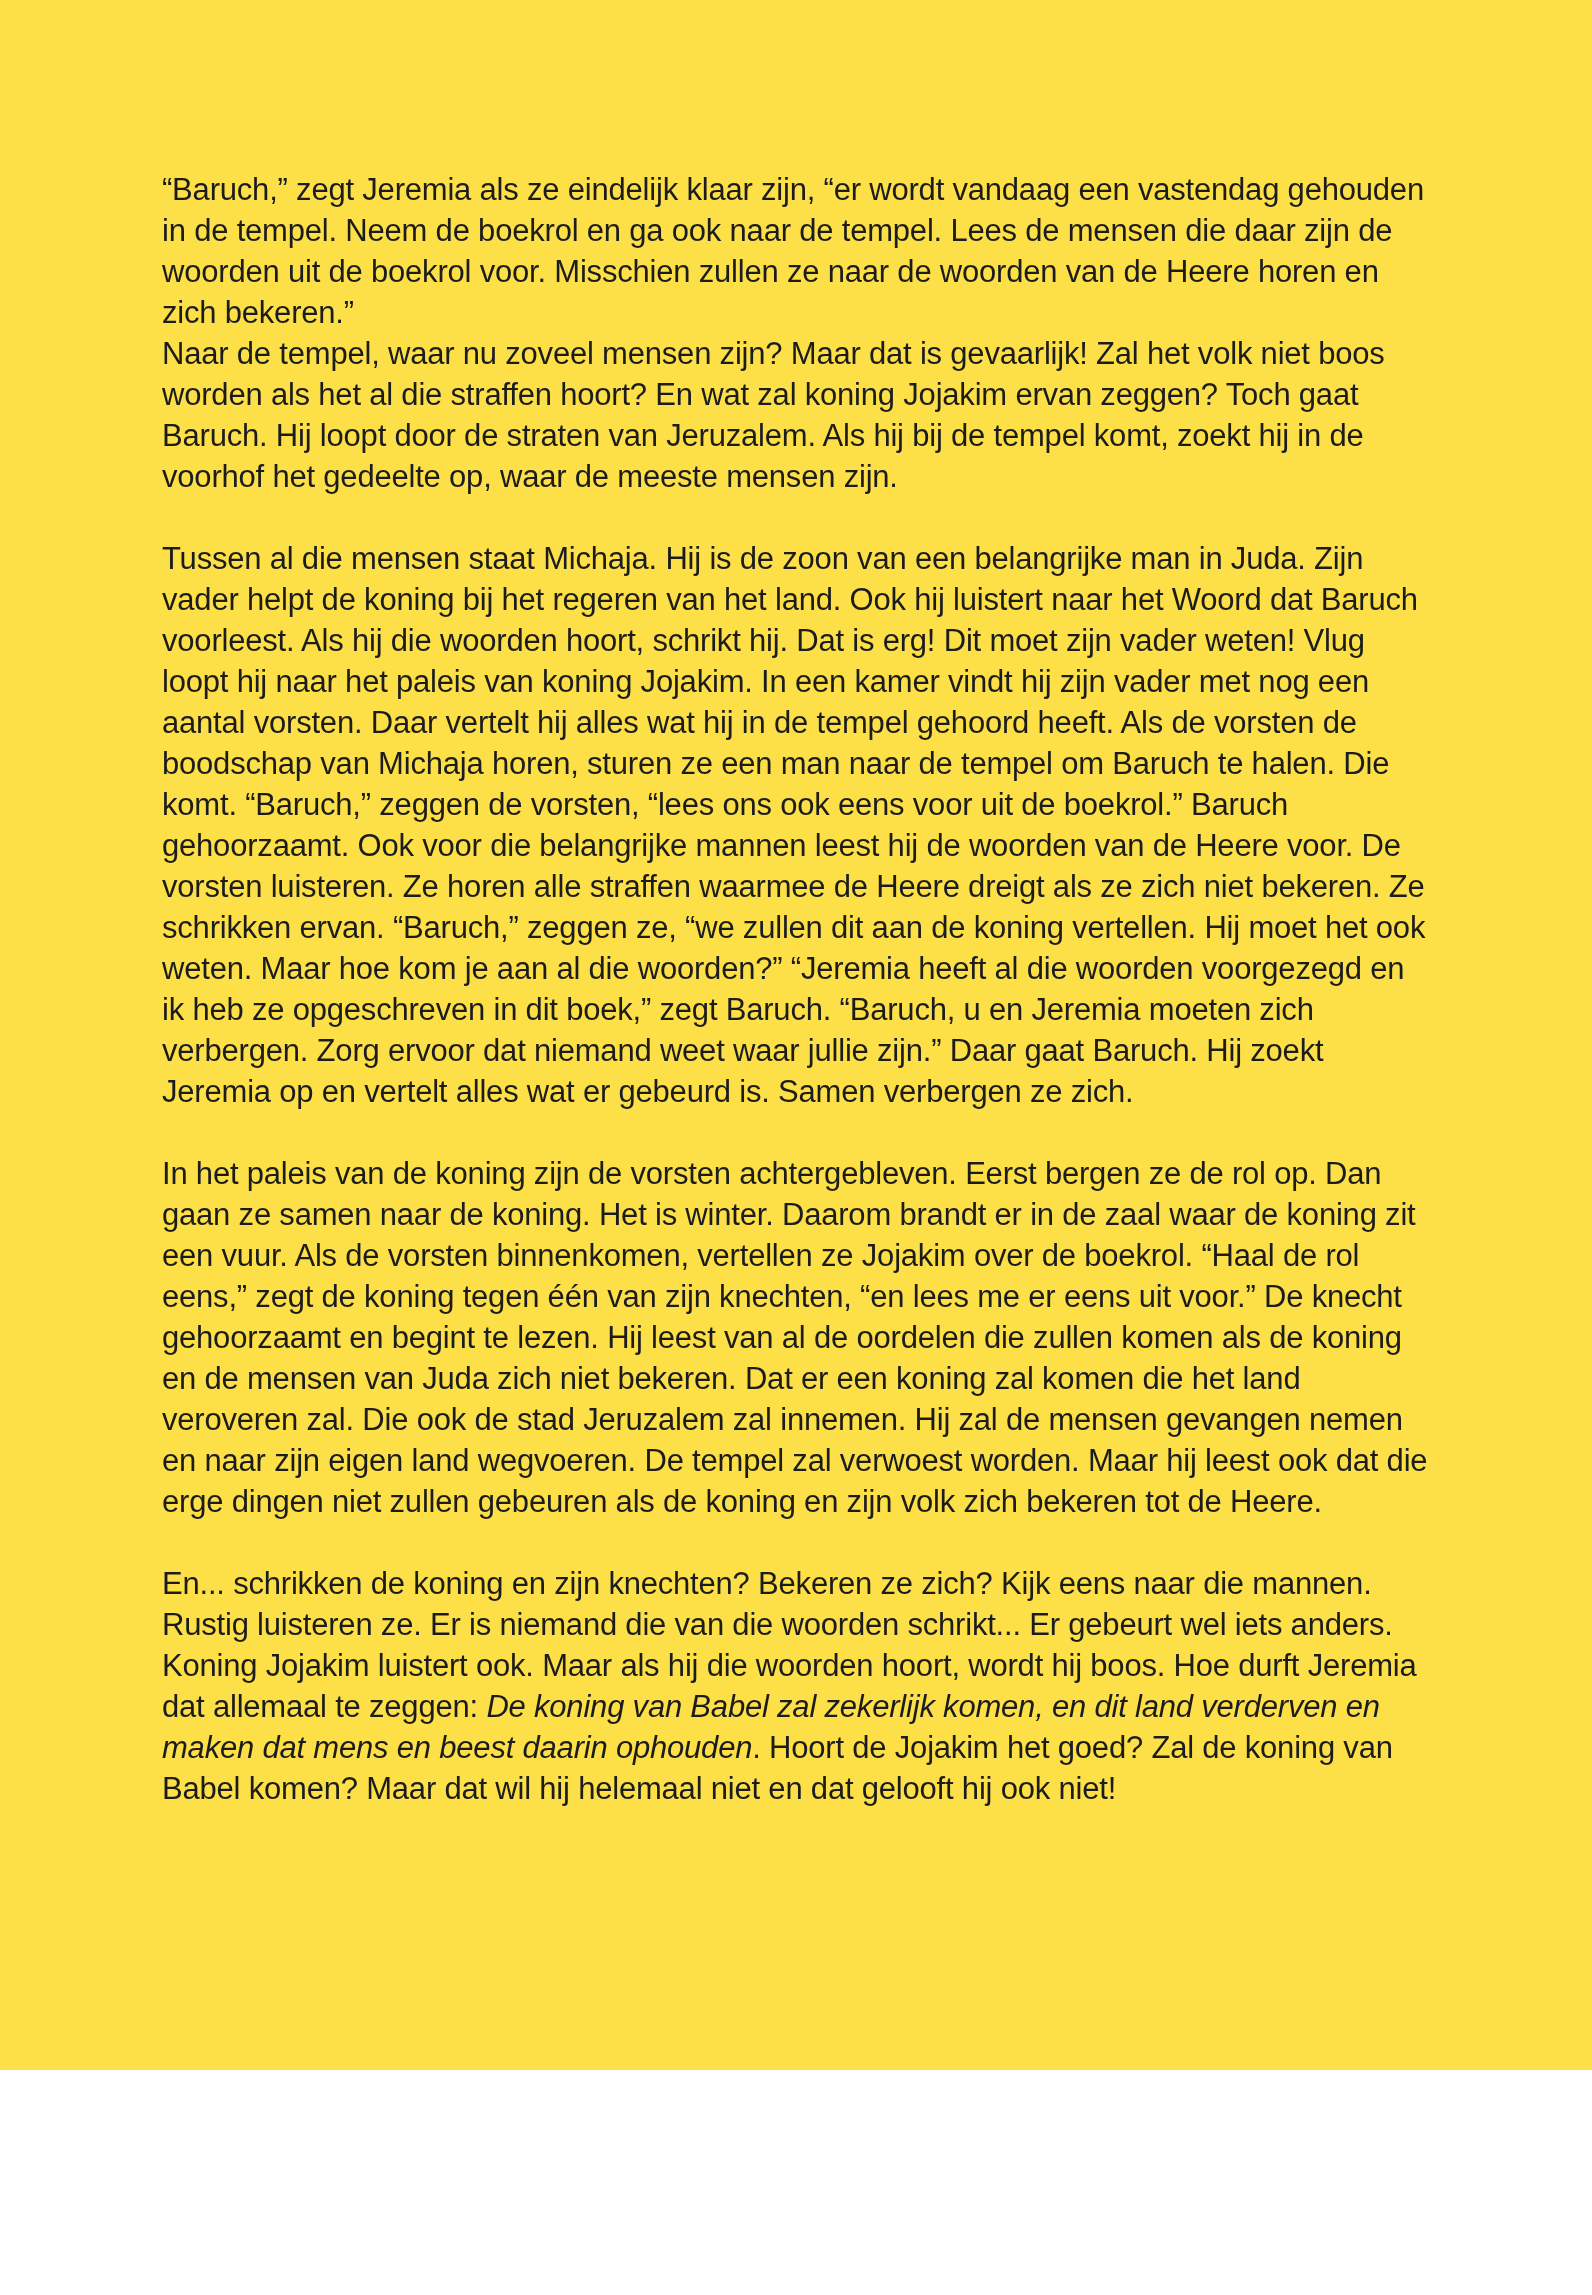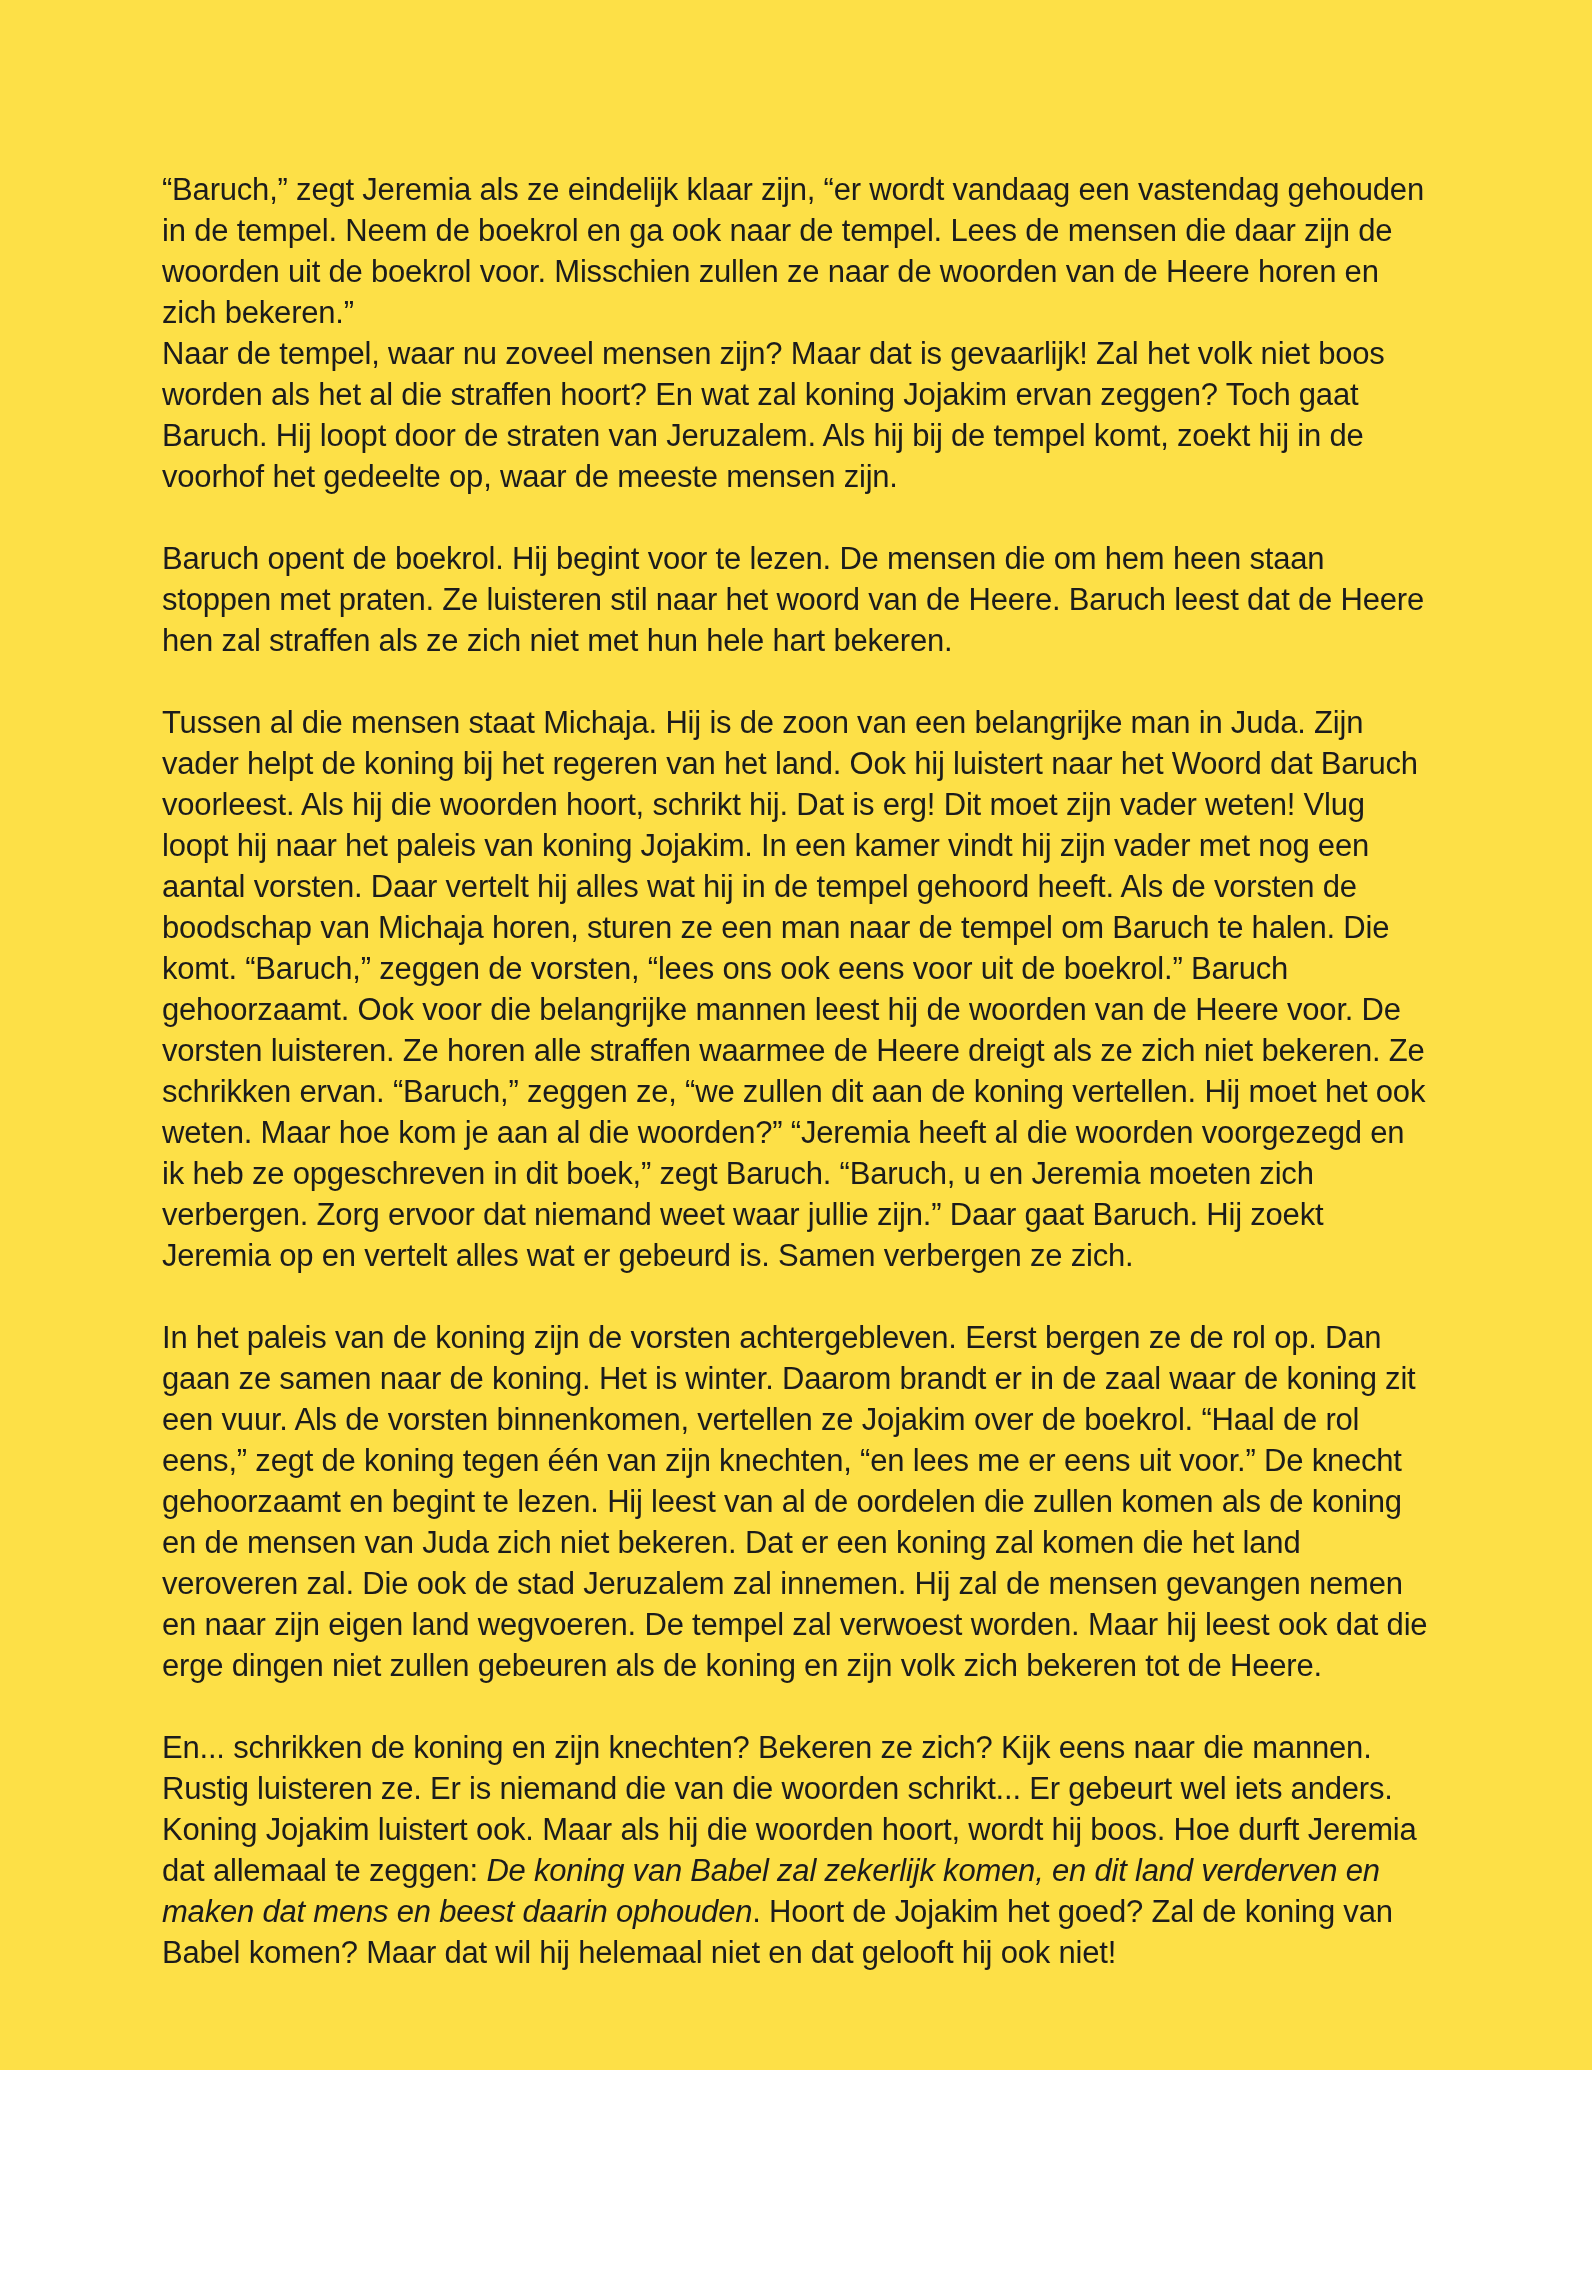--- a/index.html
+++ b/index.html
@@ -45,21 +45,20 @@
   }
 </style>
 </head>
 <body>
 
 <div class="page">
 
   <main class="text-block">
       <p class="para"><span>“Baruch,” zegt Jeremia als ze eindelijk klaar zijn, “er wordt vandaag een vastendag gehouden in de tempel. Neem de boekrol en ga ook naar de tempel. Lees de mensen die daar zijn de woorden uit de boekrol voor. Misschien zullen ze naar de woorden van de Heere horen en zich bekeren.”</span></p>
       <p class="para"><span>Naar de tempel, waar nu zoveel mensen zijn? Maar dat is gevaarlijk! Zal het volk niet boos worden als het al die straffen hoort? En wat zal koning Jojakim ervan zeggen? Toch gaat Baruch. Hij loopt door de straten van Jeruzalem. Als hij bij de tempel komt, zoekt hij in de voorhof het gedeelte op, waar de meeste mensen zijn.</span></p>
-      <p class="para gap"><span>Baruch opent de boekrol. Hij begint voor te lezen. De mensen die om hem heen staan stoppen met praten. Ze luisteren stil naar het woord van de Heere. Baruch leest dat de Heere hen zal straffen als ze zich niet met hun hele hart bekeren.</span></p>
       <p class="para gap"><span>Tussen al die mensen staat Michaja. Hij is de zoon van een belangrijke man in Juda. Zijn vader helpt de koning bij het regeren van het land. Ook hij luistert naar het Woord dat Baruch voorleest. Als hij die woorden hoort, schrikt hij. Dat is erg! Dit moet zijn vader weten! Vlug loopt hij naar het paleis van koning Jojakim. In een kamer vindt hij zijn vader met nog een aantal vorsten. Daar vertelt hij alles wat hij in de tempel gehoord heeft. Als de vorsten de boodschap van Michaja horen, sturen ze een man naar de tempel om Baruch te halen. Die komt. “Baruch,” zeggen de vorsten, “lees ons ook eens voor uit de boekrol.” Baruch gehoorzaamt. Ook voor die belangrijke mannen leest hij de woorden van de Heere voor. De vorsten luisteren. Ze horen alle straffen waarmee de Heere dreigt als ze zich niet bekeren. Ze schrikken ervan. “Baruch,” zeggen ze, “we zullen dit aan de koning vertellen. Hij moet het ook weten. Maar hoe kom je aan al die woorden?” “Jeremia heeft al die woorden voorgezegd en ik heb ze opgeschreven in dit boek,” zegt Baruch. “Baruch, u en Jeremia moeten zich verbergen. Zorg ervoor dat niemand weet waar jullie zijn.” Daar gaat Baruch. Hij zoekt Jeremia op en vertelt alles wat er gebeurd is. Samen verbergen ze zich.</span></p>
       <p class="para gap"><span>In het paleis van de koning zijn de vorsten achtergebleven. Eerst bergen ze de rol op. Dan gaan ze samen naar de koning. Het is winter. Daarom brandt er in de zaal waar de koning zit een vuur. Als de vorsten binnenkomen, vertellen ze Jojakim over de boekrol. “Haal de rol eens,” zegt de koning tegen één van zijn knechten, “en lees me er eens uit voor.” De knecht gehoorzaamt en begint te lezen. Hij leest van al de oordelen die zullen komen als de koning en de mensen van Juda zich niet bekeren. Dat er een koning zal komen die het land veroveren zal. Die ook de stad Jeruzalem zal innemen. Hij zal de mensen gevangen nemen en naar zijn eigen land wegvoeren. De tempel zal verwoest worden. Maar hij leest ook dat die erge dingen niet zullen gebeuren als de koning en zijn volk zich bekeren tot de Heere.</span></p>
       <p class="para gap"><span>En... schrikken de koning en zijn knechten? Bekeren ze zich? Kijk eens naar die mannen. Rustig luisteren ze. Er is niemand die van die woorden schrikt... Er gebeurt wel iets anders. Koning Jojakim luistert ook. Maar als hij die woorden hoort, wordt hij boos. Hoe durft Jeremia dat allemaal te zeggen: </span><span class="italic">De koning van Babel zal zekerlijk komen, en dit land verderven en maken dat mens en beest daarin ophouden</span><span>. Hoort de Jojakim het goed? Zal de koning van Babel komen? Maar dat wil hij helemaal niet en dat gelooft hij ook niet!</span></p>
     </main>
 
   <svg class="footer-wave" viewBox="0 0 1845 190" preserveAspectRatio="none" aria-hidden="true">
     <path d="M0,41
              C 30,45 60,49 95,49
              C 125,49 145,46 168,42
              C 188,39 202,38 218,41

